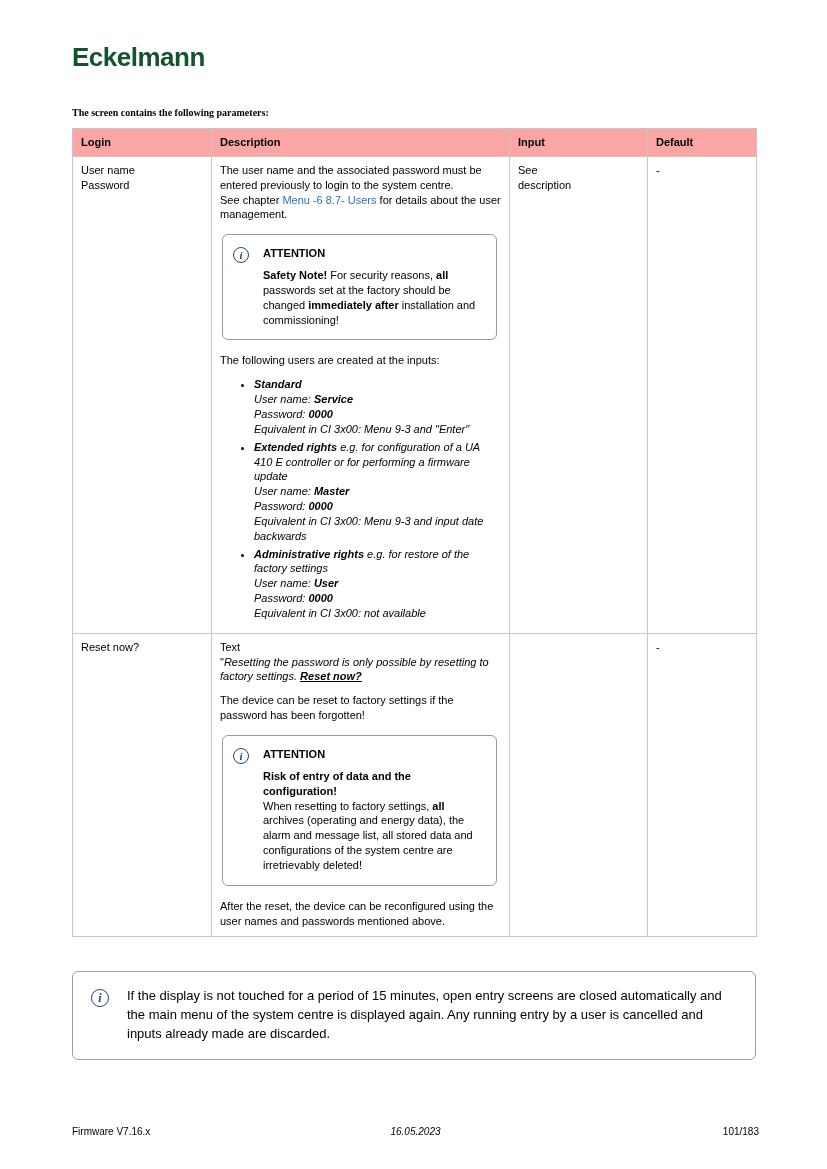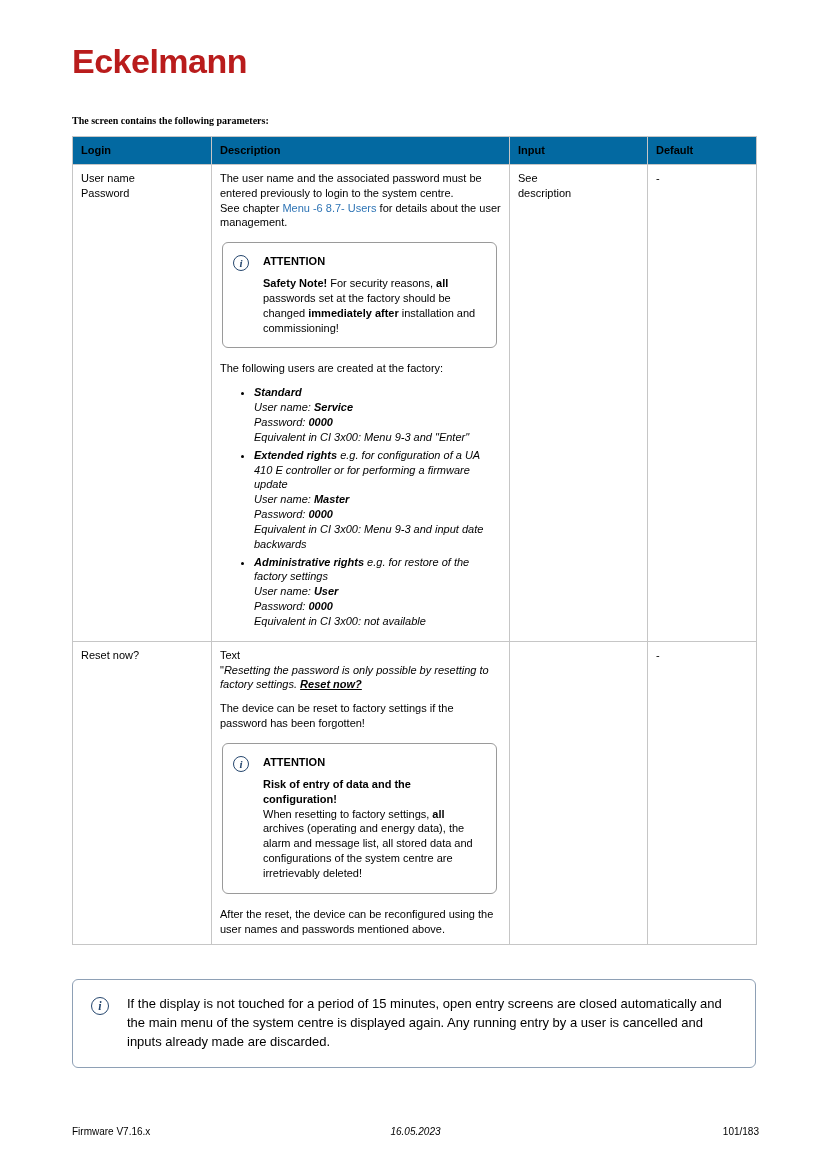--- a/index.html
+++ b/index.html
@@ -9,24 +9,24 @@
     position: relative;
     width: 827px;
     height: 1169px;
     margin: 0 auto;
     background: #fff;
     overflow: hidden;
   }
   .content { padding: 0 72px; }
   .logo {
     margin-top: 42px;
-    font-size: 34px;
+    font-size: 26px;
     font-weight: bold;
     letter-spacing: -0.5px;
-    color: #b91c1c;
+    color: #14532d;
   }
   .heading {
     margin-top: 34px;
     margin-bottom: 10px;
     font-size: 10px;
     font-weight: bold;
     font-family: Liberation Serif, serif;
   }
   table.params {
     width: 684px;
@@ -35,21 +35,21 @@
     font-size: 11px;
     line-height: 1.35;
   }
   table.params th, table.params td {
     border: 1px solid #c6c6c6;
     vertical-align: top;
     text-align: left;
     padding: 6px 8px;
   }
   table.params thead th {
-    background: #0369a1;
+    background: #fca5a5;
     font-weight: bold;
     font-size: 11px;
     padding: 6px 8px;
   }
   .pre { white-space: pre-line; }
   .desc-cell p { margin: 0 0 9px; white-space: pre-line; }
   .desc-cell p:last-child { margin-bottom: 2px; }
   .b { font-weight: bold; }
   .i { font-style: italic; }
   .u { text-decoration: underline; }
@@ -141,21 +141,21 @@
           <td class="desc-cell">
             <p><span>The user name and the associated password must be entered previously to login to the system centre.
 See chapter </span><span class="link">Menu -6 8.7- Users</span><span> for details about the user management.</span></p>
             <div class="attention-box">
               <span class="info-icon">i</span>
               <div>
                 <span class="attention-title">ATTENTION</span>
                 <span class="attention-body"><span class="b">Safety Note!</span><span> For security reasons, </span><span class="b">all</span><span> passwords set at the factory should be changed </span><span class="b">immediately after</span><span> installation and commissioning!</span></span>
               </div>
             </div>
-            <p>The following users are created at the factory:</p>
+            <p>The following users are created at the inputs:</p>
             <ul class="user-list">
               <li><span class="b">Standard</span><span>
 User name: </span><span class="b">Service</span><span>
 Password: </span><span class="b">0000</span><span>
 Equivalent in CI 3x00: Menu 9-3 and "Enter"</span></li>
               <li><span class="b">Extended rights</span><span> e.g. for configuration of a UA 410 E controller or for performing a firmware update
 User name: </span><span class="b">Master</span><span>
 Password: </span><span class="b">0000</span><span>
 Equivalent in CI 3x00: Menu 9-3 and input date backwards</span></li>
               <li><span class="b">Administrative rights</span><span> e.g. for restore of the factory settings

